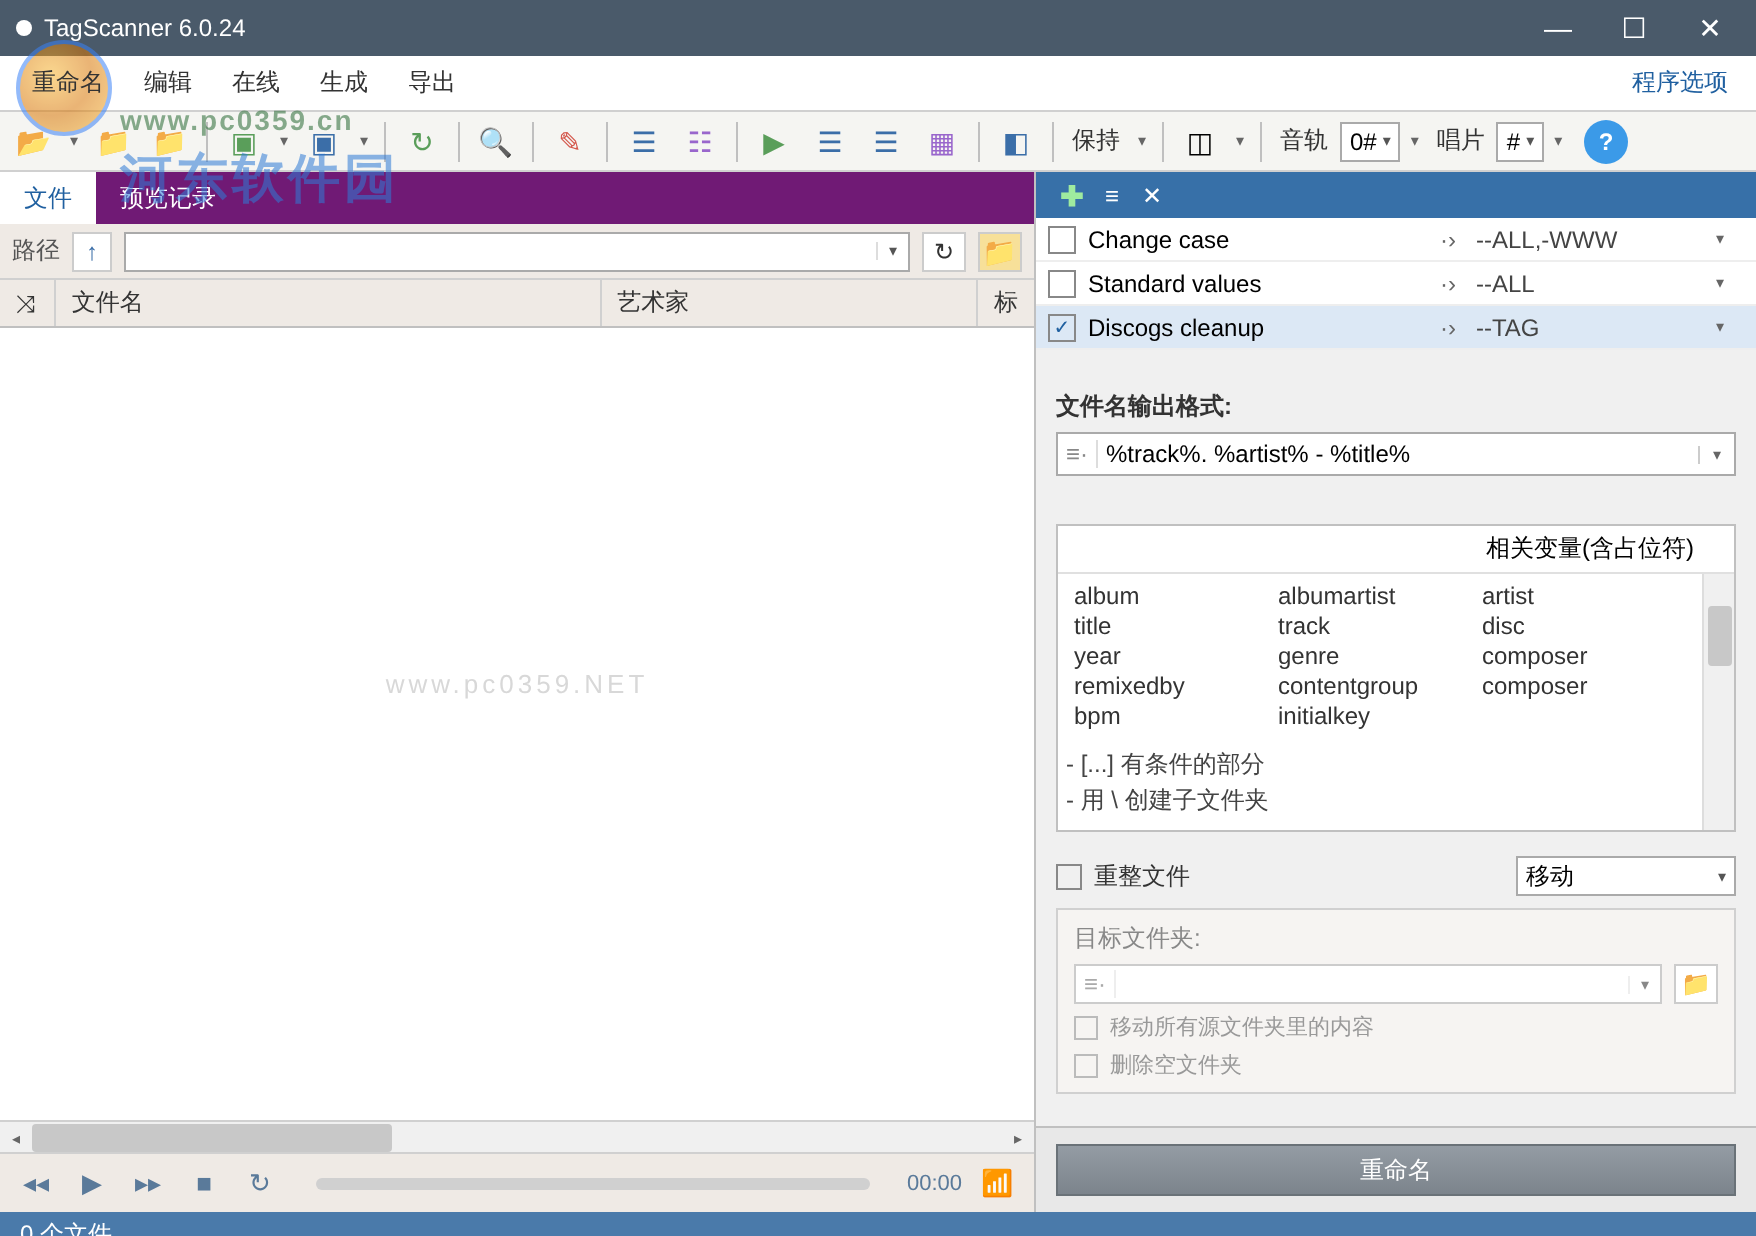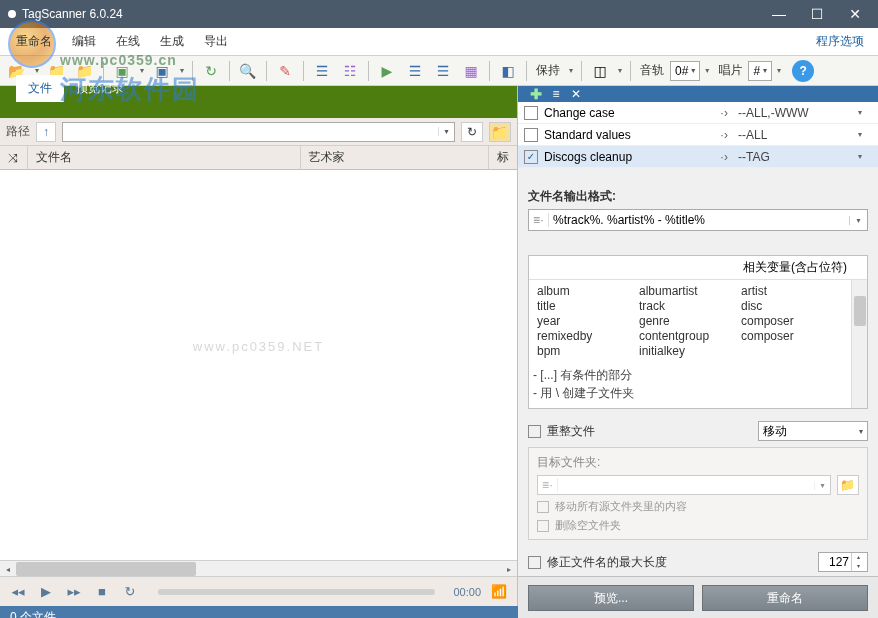--- a/index.html
+++ b/index.html
@@ -41,21 +41,21 @@
 .ico.purple { color: #9966cc; }
 .ico.blue   { color: #3b6ea8; }
 .ico.green  { color: #5a9e5a; }
 
 
 .main { display: flex; height: 520px; }
 .left-pane { width: 518px; display: flex; flex-direction: column; border-right: 1px solid #c0c0c0; }
 .right-pane { flex: 1; display: flex; flex-direction: column; background: #f0f0f0;}
 
 
-.tabs { height: 26px; background: #4d7c0f; display: flex; align-items: flex-end; padding: 16px; }
+.tabs { height: 26px; background: #701a75; display: flex; align-items: center; padding: 0; }
 .tabs .tab { padding: 5px 12px; color: #fff; cursor: pointer; }
 .tabs .tab.active { background: #fff; color: #2060a0; }
 
 
 .pathbar { height: 28px; background: #efeae5; border-bottom: 1px solid #d0d0d0; display: flex; align-items: center; padding: 0 6px; gap: 6px; }
 .pathbar .label { color: #555; }
 .pathbar .arrow-up { width: 20px; height: 20px; border: 1px solid #ccc; background:#fff; display:flex;align-items:center;justify-content:center;cursor:pointer;color:#3b6ea8;}
 .pathbar .pathbox { flex: 1; height: 20px; border: 1px solid #aaa; background: #fff; display:flex; align-items:center;}
 .pathbar .pathbox .dd {width:16px;text-align:center;font-size:8px;color:#555;border-left:1px solid #ddd;}
 .pathbar .smallbtn { width: 22px; height: 20px; border: 1px solid #ccc; background:#fff; display:flex;align-items:center;justify-content:center;cursor:pointer;}
@@ -389,34 +389,22 @@
       <div class="srow">
           <div class="chk2"></div>
           <span class="clbl">移动所有源文件夹里的内容</span>
         </div>
       <div class="srow" style="margin-bottom:0">
           <div class="chk2"></div>
           <span class="clbl">删除空文件夹</span>
         </div>
     </div>
 
-    <div class="opt-row">
-      <div class="chk"></div>
-      <div class="lbl">修正文件名的最大长度</div>
-      <div class="spinner">
-        <input value="127" style="">
-        <div class="spin">
-            <div>▴</div>
-            <div>▾</div>
-          </div>
-      </div>
-    </div>
 
     <div class="action-row">
-      <div class="btn">预览...</div>
       <div class="btn">重命名</div>
     </div>
   </div>
 </div>
 
 <div class="statusbar">
   <span>0 个文件</span>
 </div>
 
 </body></html>

